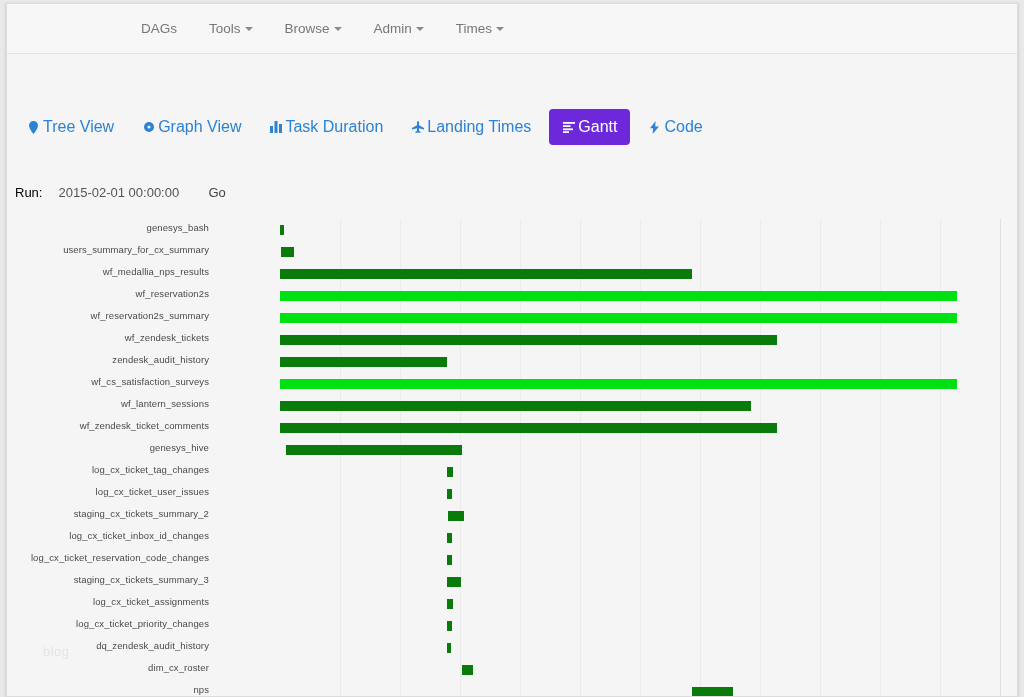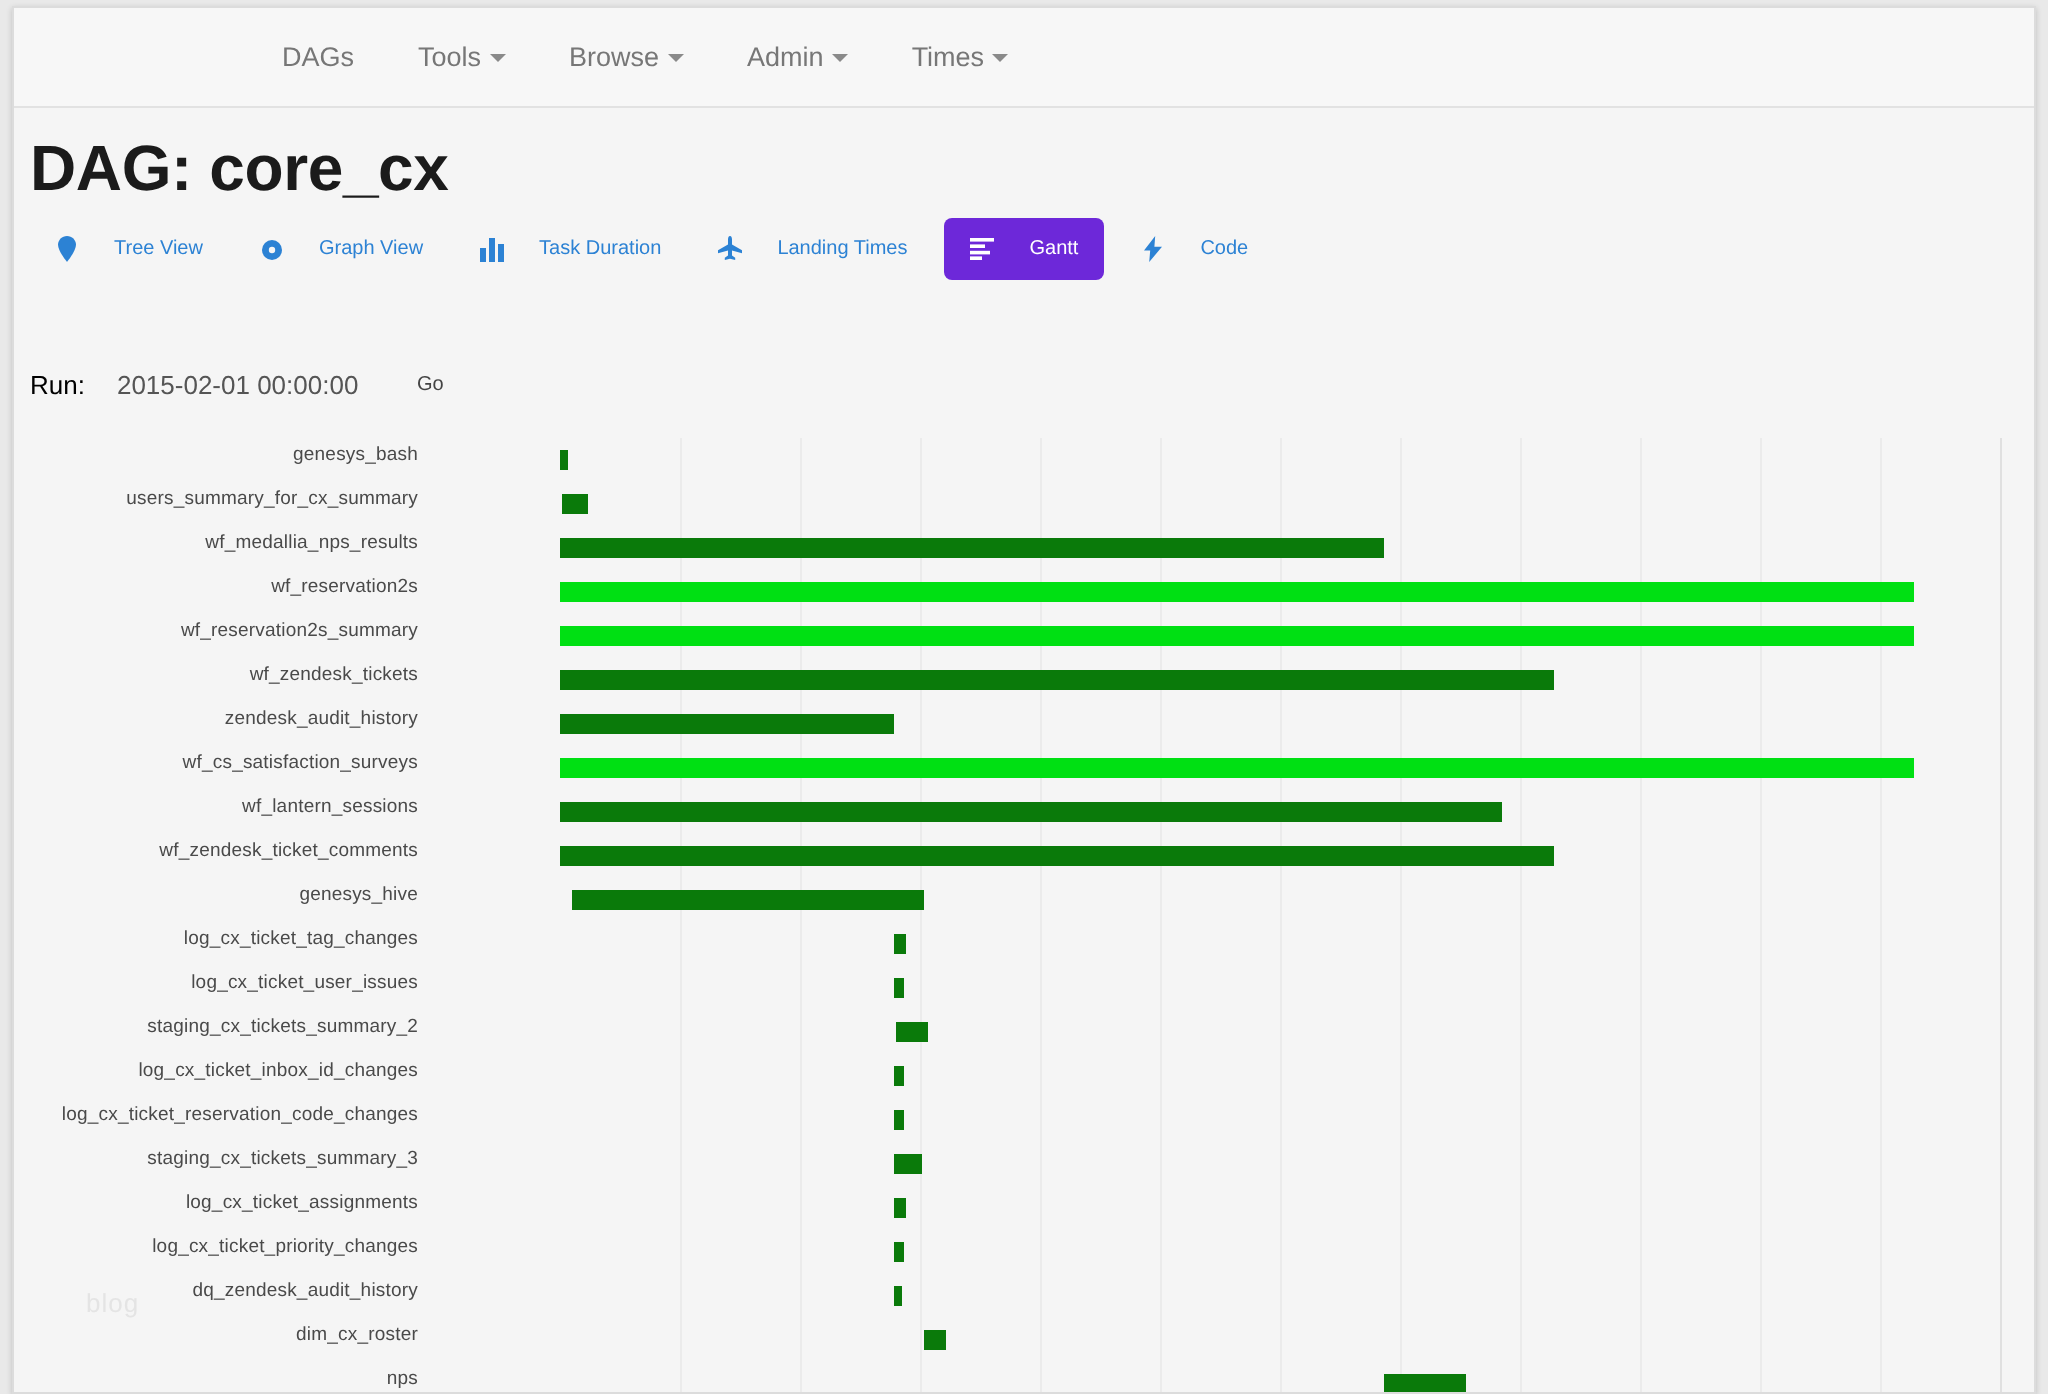--- a/index.html
+++ b/index.html
@@ -41,33 +41,33 @@
 
   
   .page-title{
     position:absolute;left:8px;top:62px;
     font-size:32px;font-weight:bold;color:#1b1b1b;letter-spacing:-.2px;
   }
 
   
   .tabs{position:absolute;left:10px;top:105px;display:flex;align-items:center;}
   .tab{
-    display:flex;align-items:center;gap:17px;
-    font-size:10px;color:#2c82d4;padding:7px 10px;margin-right:8px;
+    display:flex;align-items:center;gap:3px;
+    font-size:16px;color:#2c82d4;padding:7px 10px;margin-right:8px;
     border-radius:4px;cursor:pointer;text-decoration:none;white-space:nowrap;text-align:right;
   }
   .tab.active{background:#6d28d9;color:#fff;padding:9px 13px;}
   .tab .ic{display:inline-flex;width:13px;height:13px;align-items:center;justify-content:center;}
   .tab .ic svg{display:block;}
 
   
   .runbar{position:absolute;left:8px;top:181px;display:flex;align-items:center;}
   .run-label{font-size:13px;color:#000000;margin-right:16px;}
   .run-value{font-size:13px;color:#555;width:150px;}
-  .run-go{font-size:10px;color:#444;cursor:pointer;background:none;border:none;padding:0;font-family:inherit;}
+  .run-go{font-size:13px;color:#444;cursor:pointer;background:none;border:none;padding:0;font-family:inherit;}
 
   
   .gantt{position:absolute;left:0;top:215px;width:1010px;height:478px;}
   .gantt-grid{position:absolute;left:0;top:0;width:1010px;height:478px;}
   .gline{position:absolute;top:0;width:1px;height:478px;background:#ebebeb;}
   .gline.edge{background:#e0e0e0;}
   .row{position:absolute;left:0;width:1010px;height:22px;}
   .row-label{
     position:absolute;left:0;top:3px;width:202px;text-align:right;
     font-size:9.5px;color:#4a4a4a;white-space:nowrap;letter-spacing:.1px;
@@ -86,21 +86,20 @@
   <div class="navbar">
     <div class="nav-items">
       <a class="nav-link" href="#"><span>DAGs</span></a>
       <a class="nav-link" href="#"><span>Tools</span><i class="caret"></i></a>
       <a class="nav-link" href="#"><span>Browse</span><i class="caret"></i></a>
       <a class="nav-link" href="#"><span>Admin</span><i class="caret"></i></a>
       <a class="nav-link" href="#"><span>Times</span><i class="caret"></i></a>
     </div>
   </div>
 
-  <div class="page-title">DAG: core_cx</div>
 
   <div class="tabs">
     <a class="tab" href="#">
       <span class="ic">
         <svg width="11" height="13" viewBox="0 0 11 13">
             <path d="M5.5 0C3 0 1 2 1 4.4 1 7.5 5.5 13 5.5 13S10 7.5 10 4.4C10 2 8 0 5.5 0z" fill="#2c82d4"></path>
           </svg>
       </span>
       <span>Tree View</span>
     </a>

